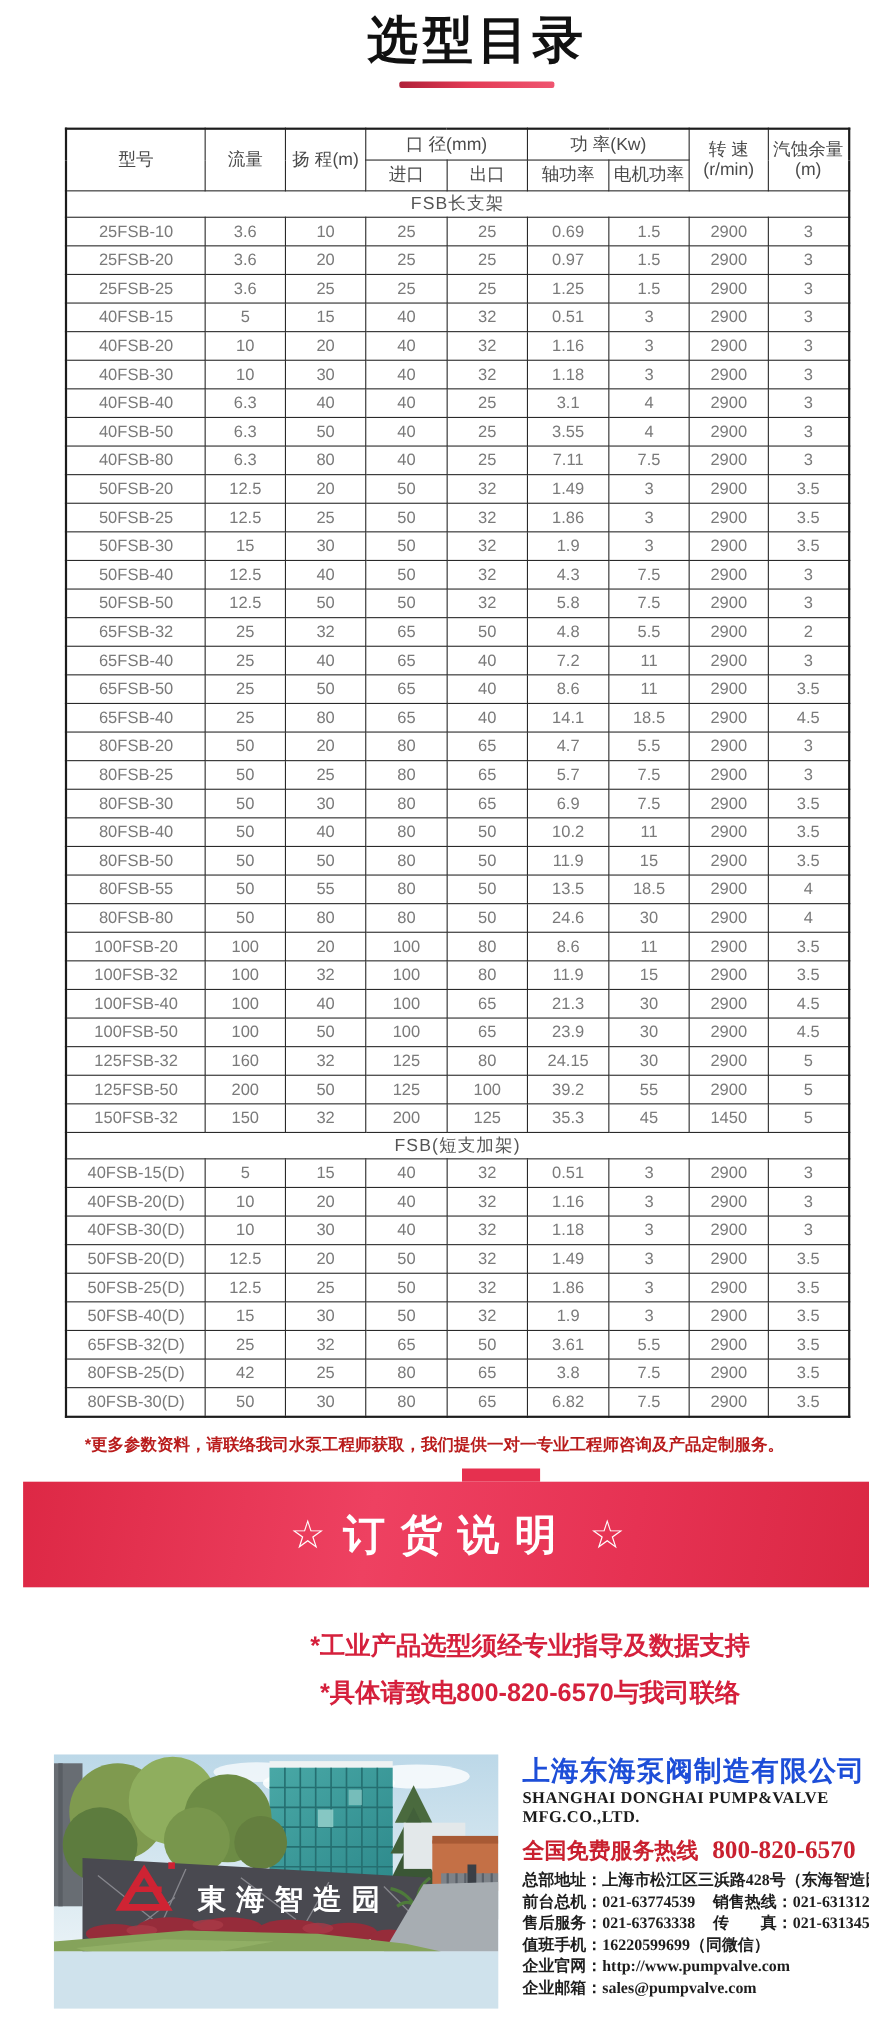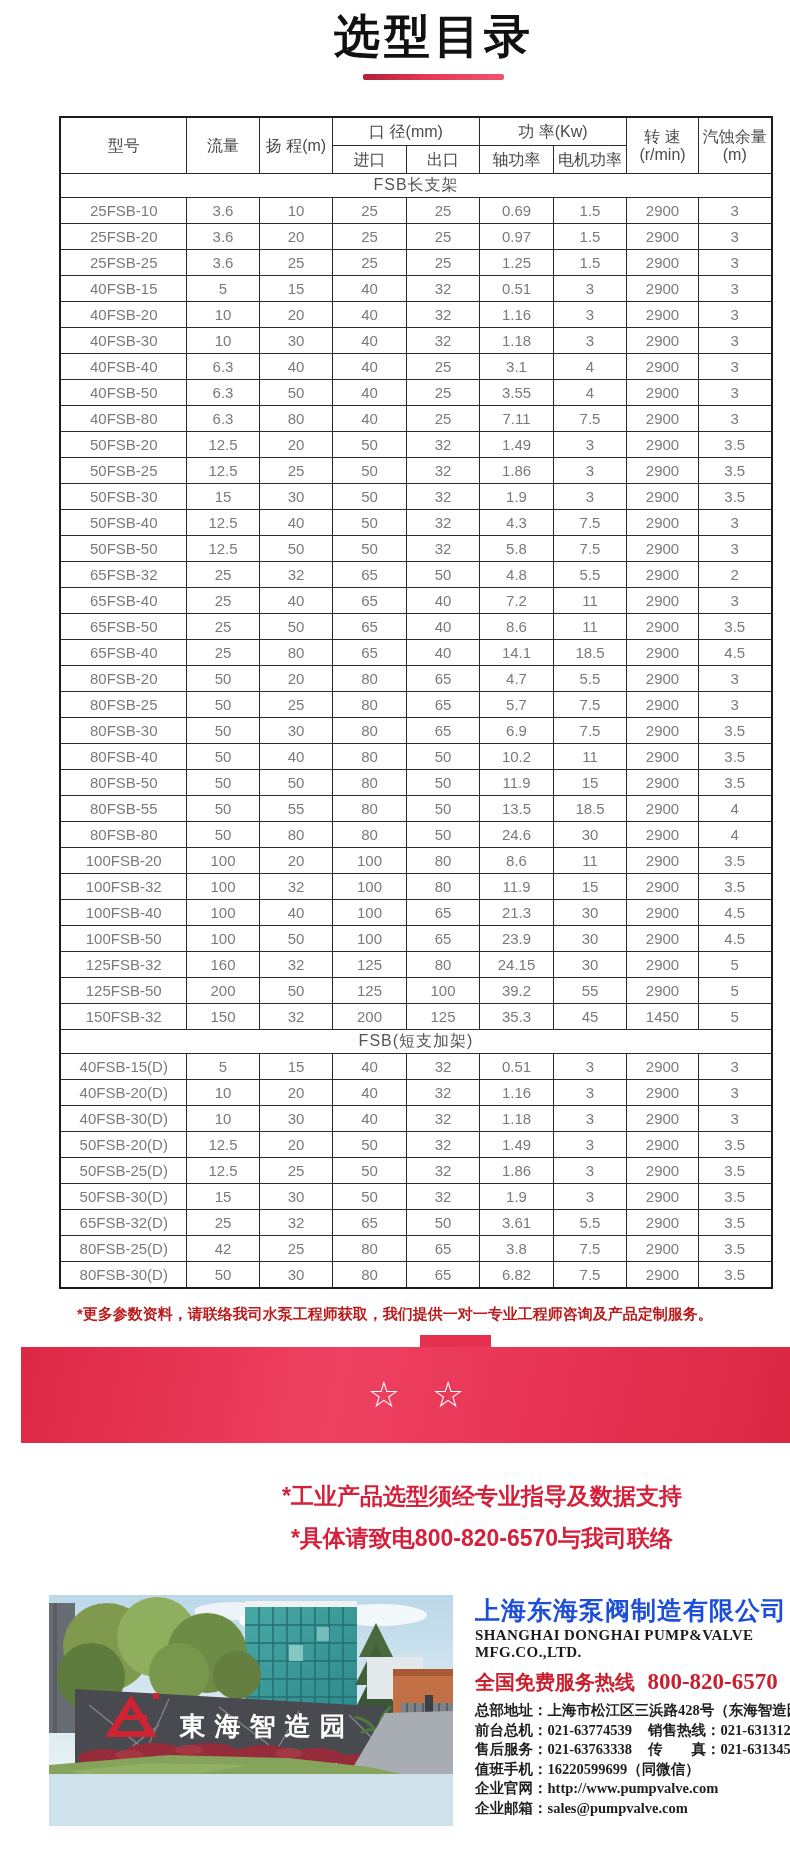--- a/index.html
+++ b/index.html
@@ -498,21 +498,21 @@
           <td>12.5</td>
           <td>25</td>
           <td>50</td>
           <td>32</td>
           <td>1.86</td>
           <td>3</td>
           <td>2900</td>
           <td>3.5</td>
         </tr>
         <tr>
-          <td>50FSB-30(D)</td>
+          <td>50FSB-40(D)</td>
           <td>15</td>
           <td>30</td>
           <td>50</td>
           <td>32</td>
           <td>1.9</td>
           <td>3</td>
           <td>2900</td>
           <td>3.5</td>
         </tr>
         <tr>
@@ -550,20 +550,21 @@
         </tr>
       </tbody>
   </table>
 
   <div class="footnote">*更多参数资料，请联络我司水泵工程师获取，我们提供一对一专业工程师咨询及产品定制服务。</div>
 
   <div class="ribbon-tab"></div>
 
   <div class="order-banner">
     <span class="star">☆</span>
+    <span class="btxt">订货说明</span>
     <span class="star">☆</span>
   </div>
 
   <div class="notice first">*工业产品选型须经专业指导及数据支持</div>
   <div class="notice second">*具体请致电800-820-6570与我司联络</div>
 
   <div class="footer">
 
     <div class="photo">
       <svg viewBox="0 0 404 179" width="404" height="179">

